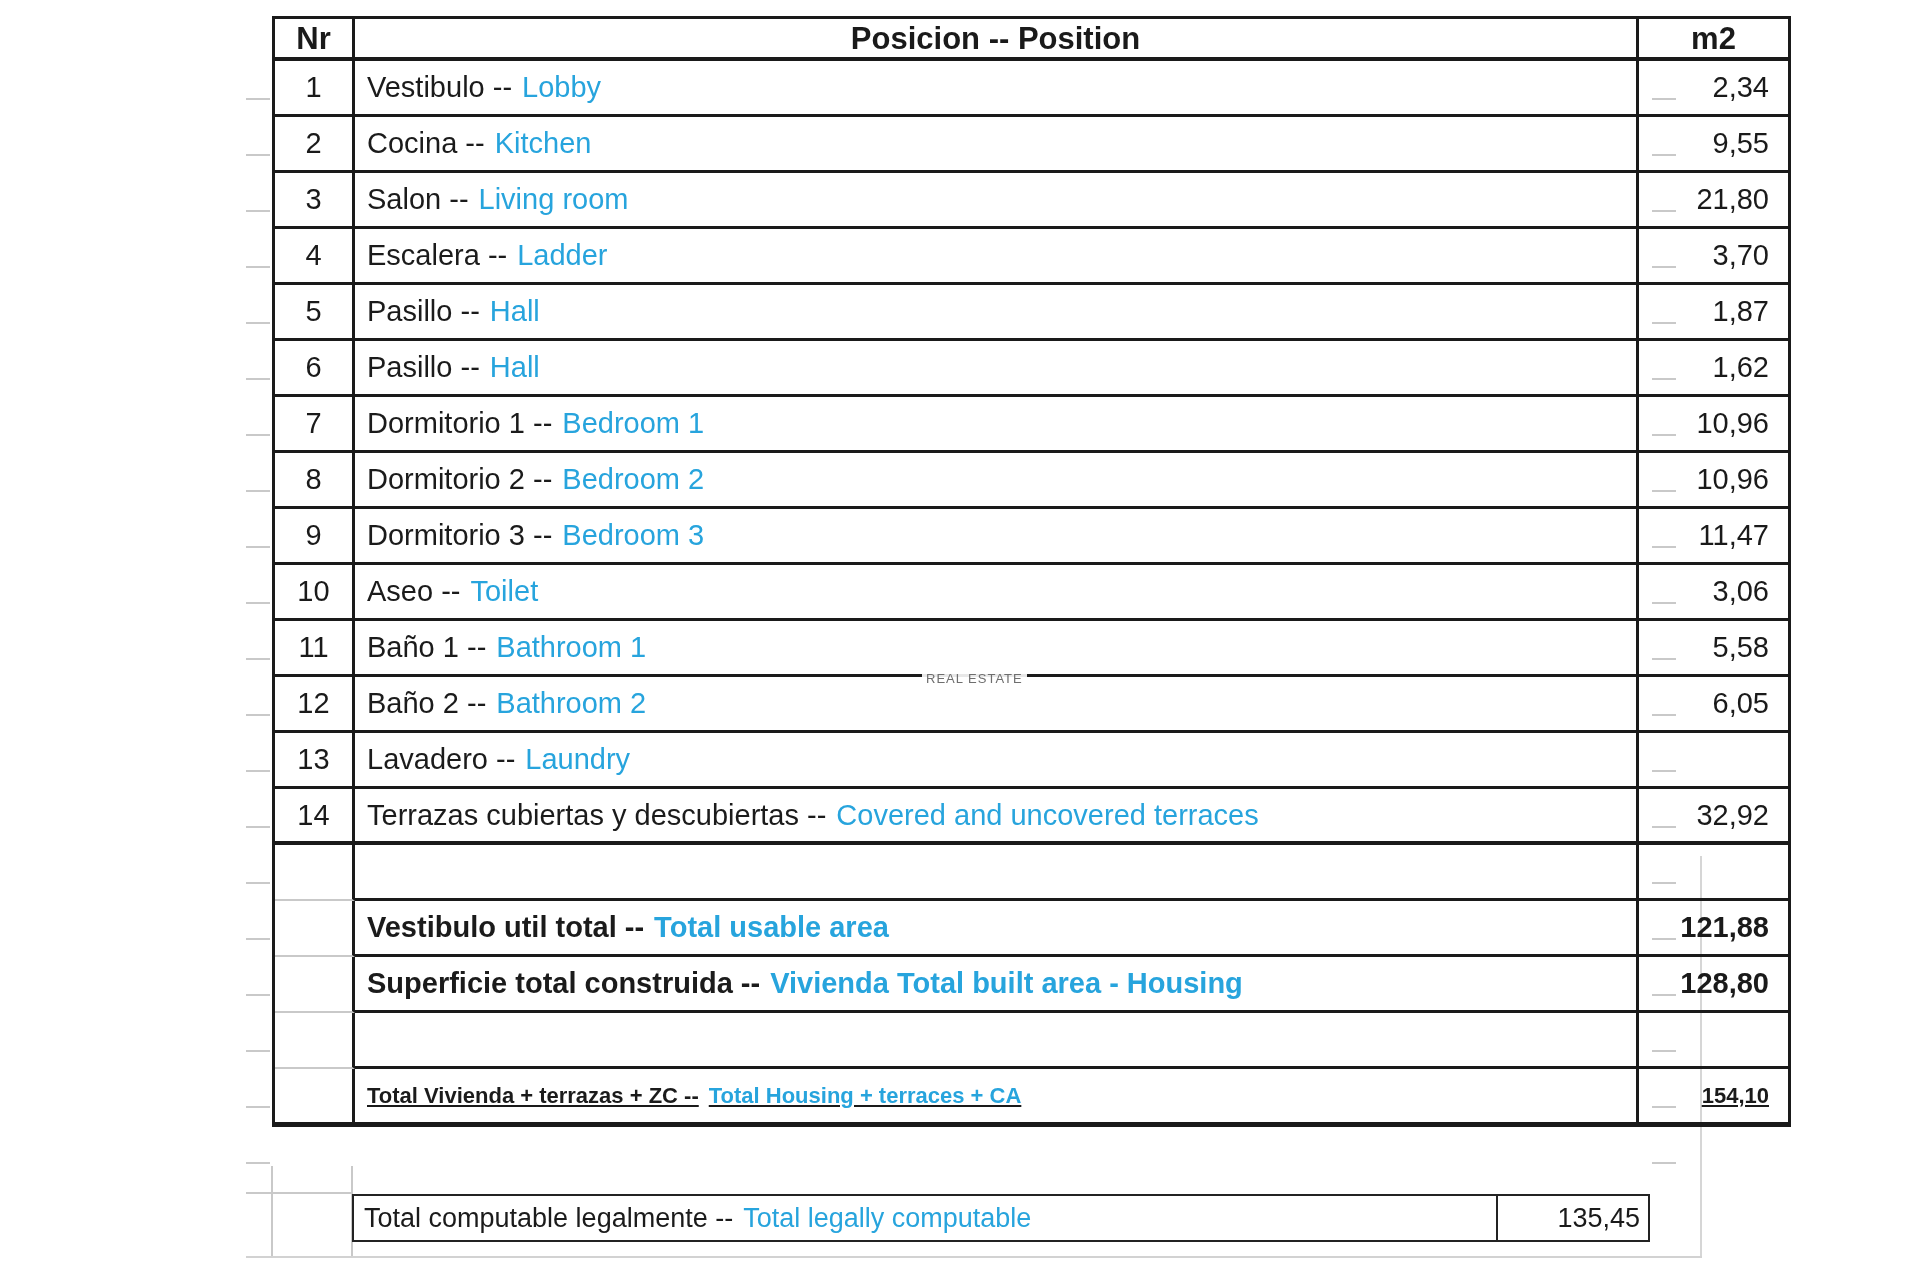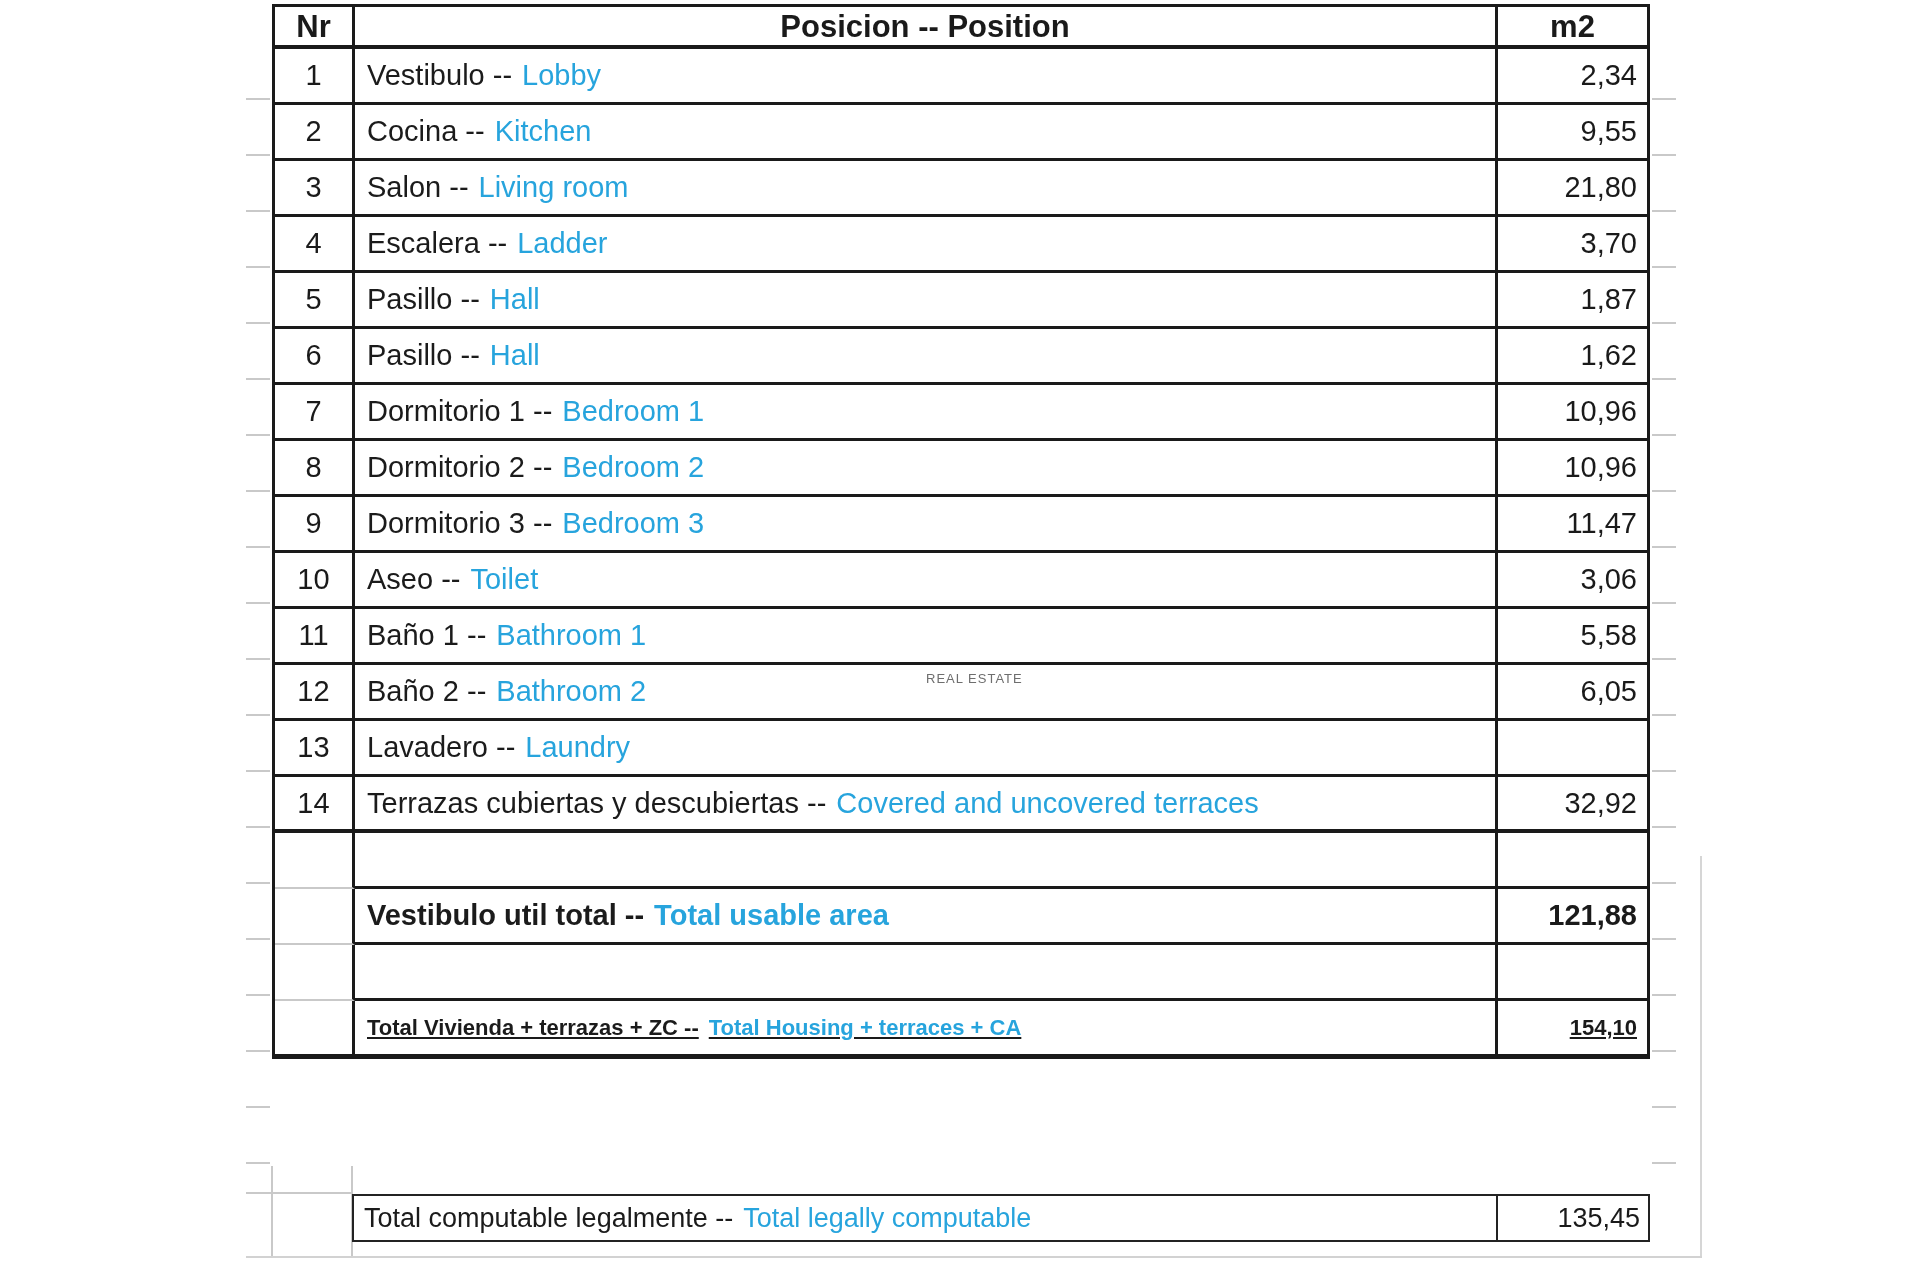--- a/index.html
+++ b/index.html
@@ -6,28 +6,28 @@
     --k:#1a1a1a;          
     --faint:#c9c9c9;      
     --cyan:#27a4dd;       
   }
   html,body{margin:0;padding:0;background:#fff;}
   body{width:1920px;height:1280px;overflow:hidden;
        font-family:"Liberation Sans","DejaVu Sans",sans-serif;color:var(--k);}
   .stage{position:relative;width:1920px;height:1280px;background:#fff;}
 
   
-  .tbl{position:absolute;left:272px;top:4px;width:1378px;box-sizing:border-box;
+  .tbl{position:absolute;left:272px;top:16px;width:1519px;box-sizing:border-box;
        border-top:3px solid var(--k);border-left:3px solid var(--k);border-right:3px solid var(--k);}
   .r{display:flex;height:56px;box-sizing:border-box;}
   .c{box-sizing:border-box;display:flex;align-items:center;font-size:29px;line-height:1;
      border-bottom:3px solid var(--k);white-space:nowrap;overflow:hidden;}
   .c-nr{width:80px;justify-content:center;border-right:3px solid var(--k);}
   .c-pos{flex:1;padding-left:12px;border-right:3px solid var(--k);}
-  .c-m2{width:149px;justify-content:flex-end;padding-right:10px;}
+  .c-m2{width:149px;justify-content:flex-end;padding-right:19px;}
   .es{color:#1b1b1b;}
   .en{color:var(--cyan);margin-left:10px;}
 
   .r-head{height:42px;}
   .r-head .c{font-weight:700;font-size:31px;border-bottom-width:4px;}
   .r-head .c-pos{justify-content:center;padding-left:0;}
   .r-head .c-m2{justify-content:center;padding-right:0;}
 
   .r-heavy .c{border-bottom-width:4px;}          
   .r-sum .c-nr{border-bottom:2px solid var(--faint);} 
@@ -201,20 +201,28 @@
     </div>
 
     <div class="r r-sum r-bold">
       <div class="c c-nr"></div>
       <div class="c c-pos">
           <span class="es">Vestibulo util total --</span>
           <span class="en">Total usable area</span>
         </div>
       <div class="c c-m2">121,88</div>
     </div>
+    <div class="r r-sum r-bold">
+      <div class="c c-nr"></div>
+      <div class="c c-pos">
+          <span class="es">Superficie total construida --</span>
+          <span class="en">Vivienda Total built area - Housing</span>
+        </div>
+      <div class="c c-m2">128,80</div>
+    </div>
 
     <div class="r r-sum">
       <div class="c c-nr"></div>
       <div class="c c-pos"></div>
       <div class="c c-m2"></div>
     </div>
 
     <div class="r r-sum r-bold r-total">
       <div class="c c-nr" style="border-bottom:5px solid var(--k);"></div>
       <div class="c c-pos">

